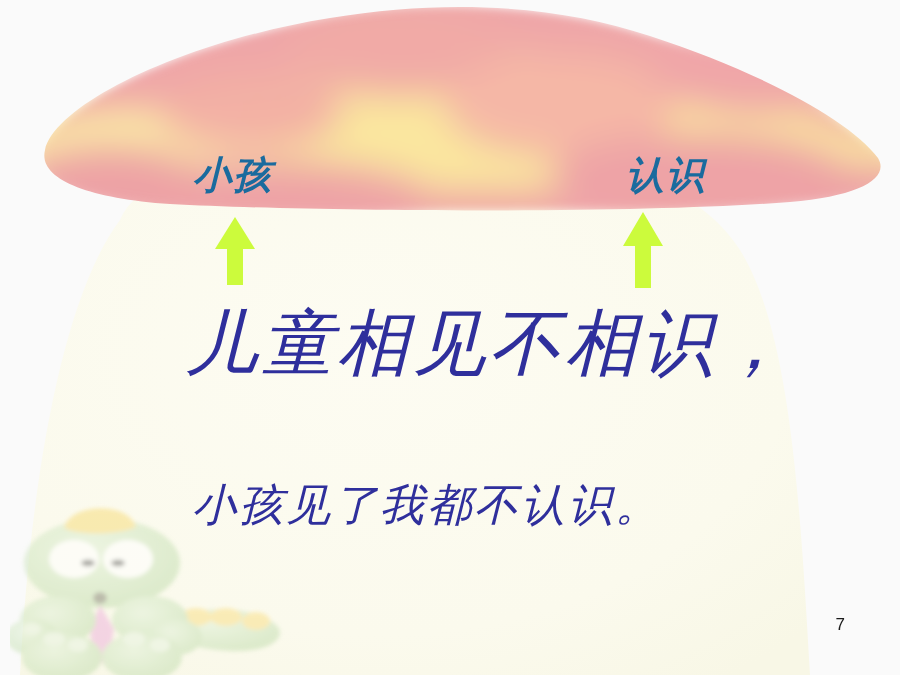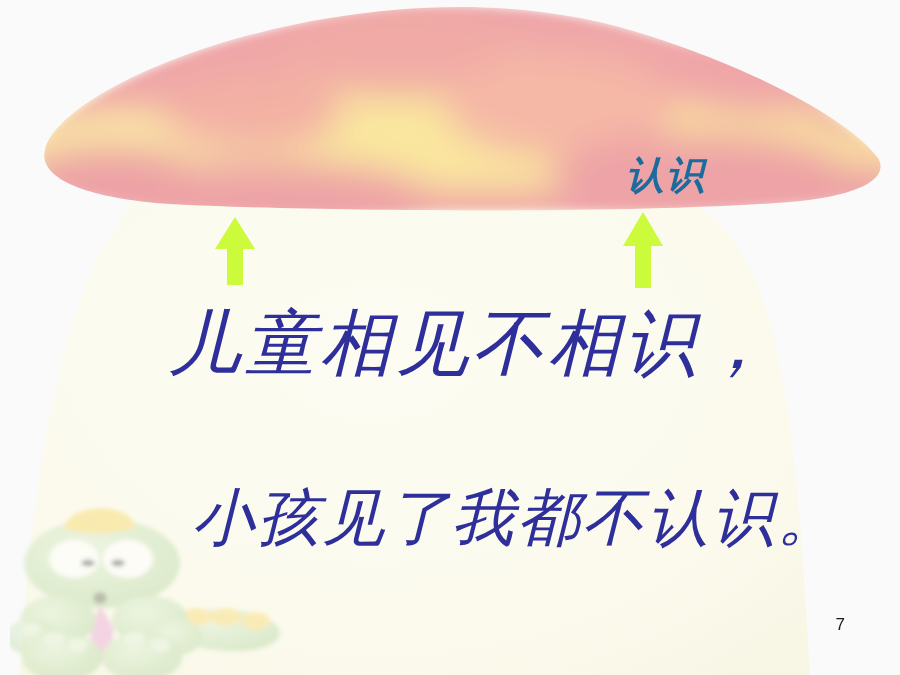--- a/index.html
+++ b/index.html
@@ -76,21 +76,21 @@
     font-size: 72px;
     font-style: italic;
     letter-spacing: 4px;
     white-space: nowrap;
   }
   .poem-line-2 {
     position: absolute;
     left: 192px;
     top: 476px;
     font-family: "DejaVu Serif", "Liberation Serif", serif;
-    font-size: 62px;
+    font-size: 44px;
     font-style: italic;
     letter-spacing: 3px;
     white-space: nowrap;
   }
 
   .page-number {
     position: absolute;
     right: 55px;
     top: 615px;
     font-family: "Liberation Sans", sans-serif;
@@ -173,24 +173,25 @@
   </svg>
 
   <svg class="arrow" style="left:205px; top:215px; width:60px; height:72px;" viewBox="0 0 60 72">
     <polygon points="30,2 50,34 38,34 38,70 22,70 22,34 10,34" fill="#ccfb3c"></polygon>
   </svg>
 
   <svg class="arrow" style="left:615px; top:210px; width:60px; height:80px;" viewBox="0 0 60 80">
     <polygon points="28,2 48,36 36,36 36,78 20,78 20,36 8,36" fill="#ccfb3c"></polygon>
   </svg>
 
+  <div class="label" id="label-xiaohai" style="color:#1a6b9e;">小孩</div>
 
   <div class="label" id="label-renshi" style="color:#1a6b9e;">认识</div>
 
-  <div class="poem-line-1" style="color:#2f2f9c;">儿童相见不相识，</div>
+  <div class="poem-line-1" style="color:#2f2f9c;margin-left:17px;">儿童相见不相识，</div>
 
   <div class="poem-line-2" style="color:#2f2f9c;">小孩见了我都不认识。</div>
 
   <svg class="dino-svg" viewBox="0 0 290 185">
     <defs>
       <filter id="dinoSoft" x="-30%" y="-30%" width="160%" height="160%">
         <feGaussianBlur stdDeviation="2.2"></feGaussianBlur>
       </filter>
       <radialGradient id="dinoBody" cx="40%" cy="35%" r="70%">
         <stop offset="0%" stop-color="#e2f1d8"></stop>

